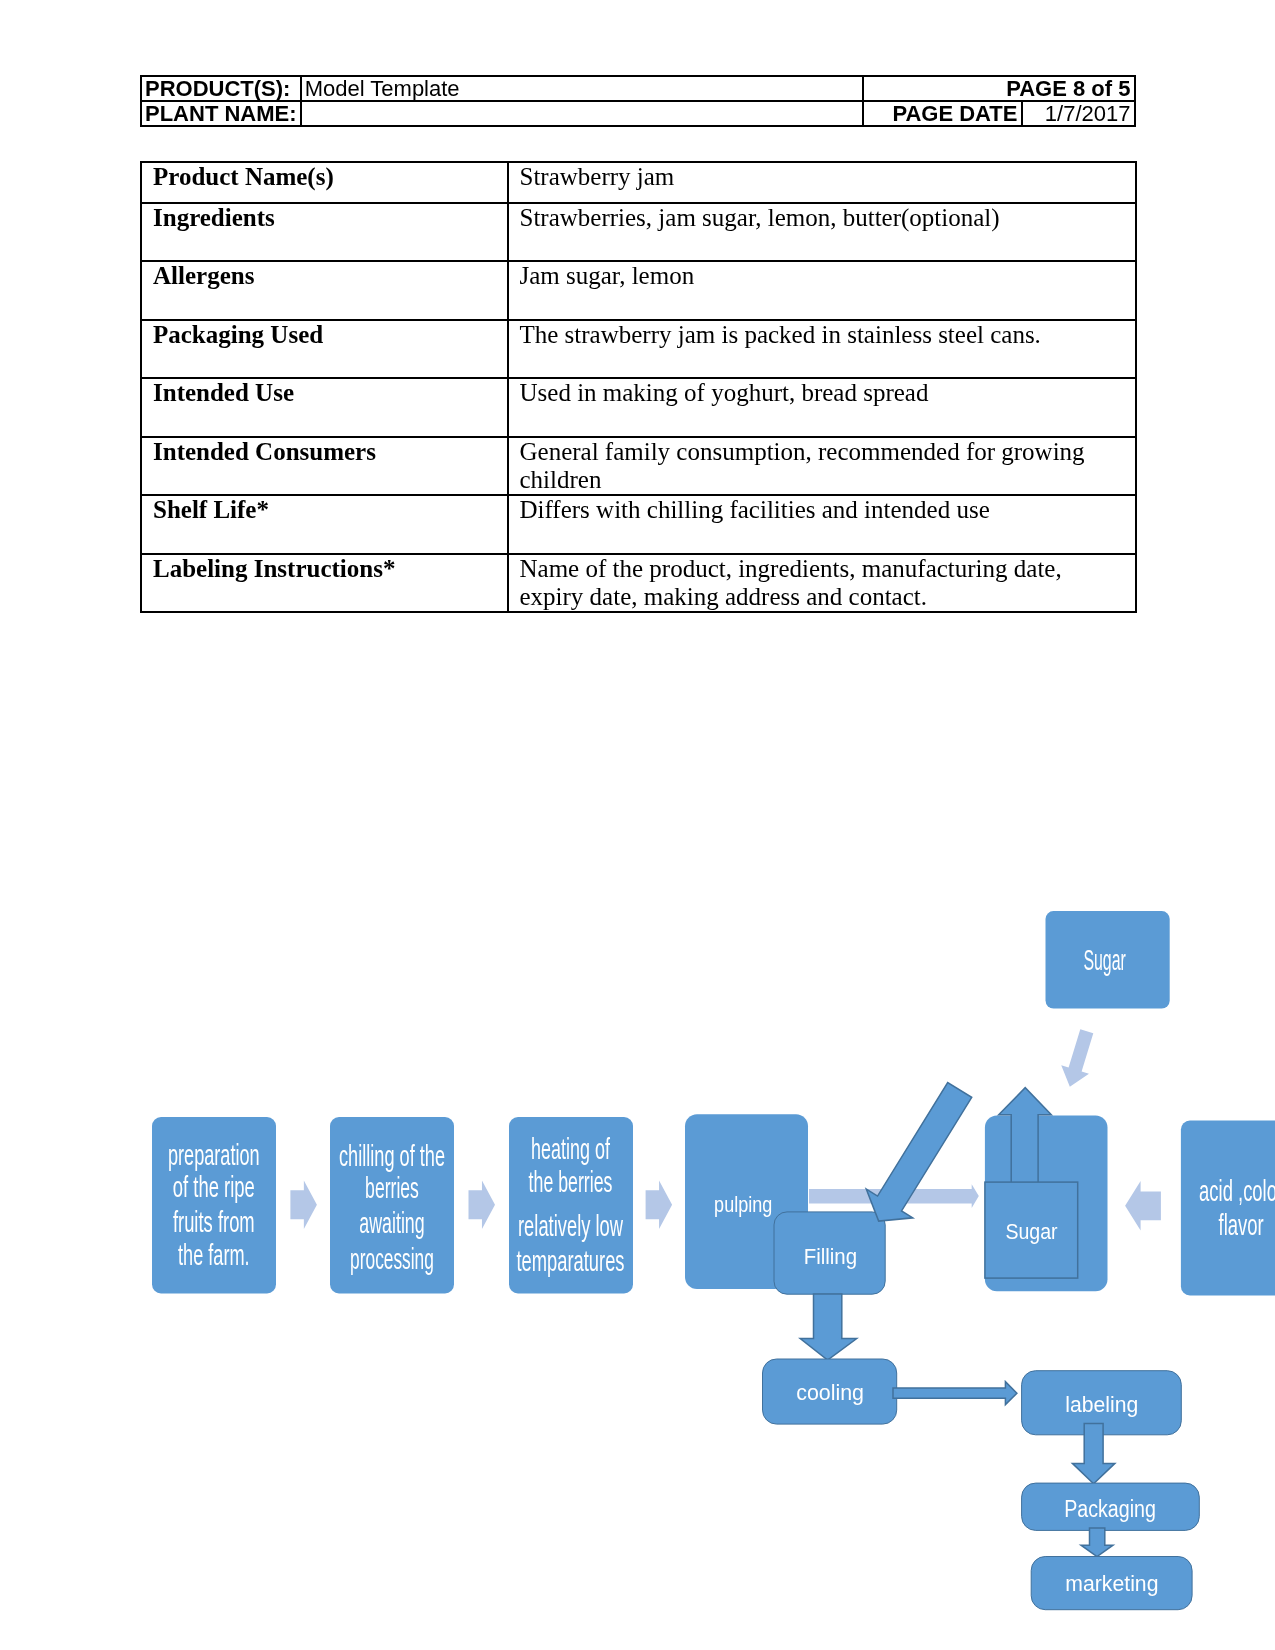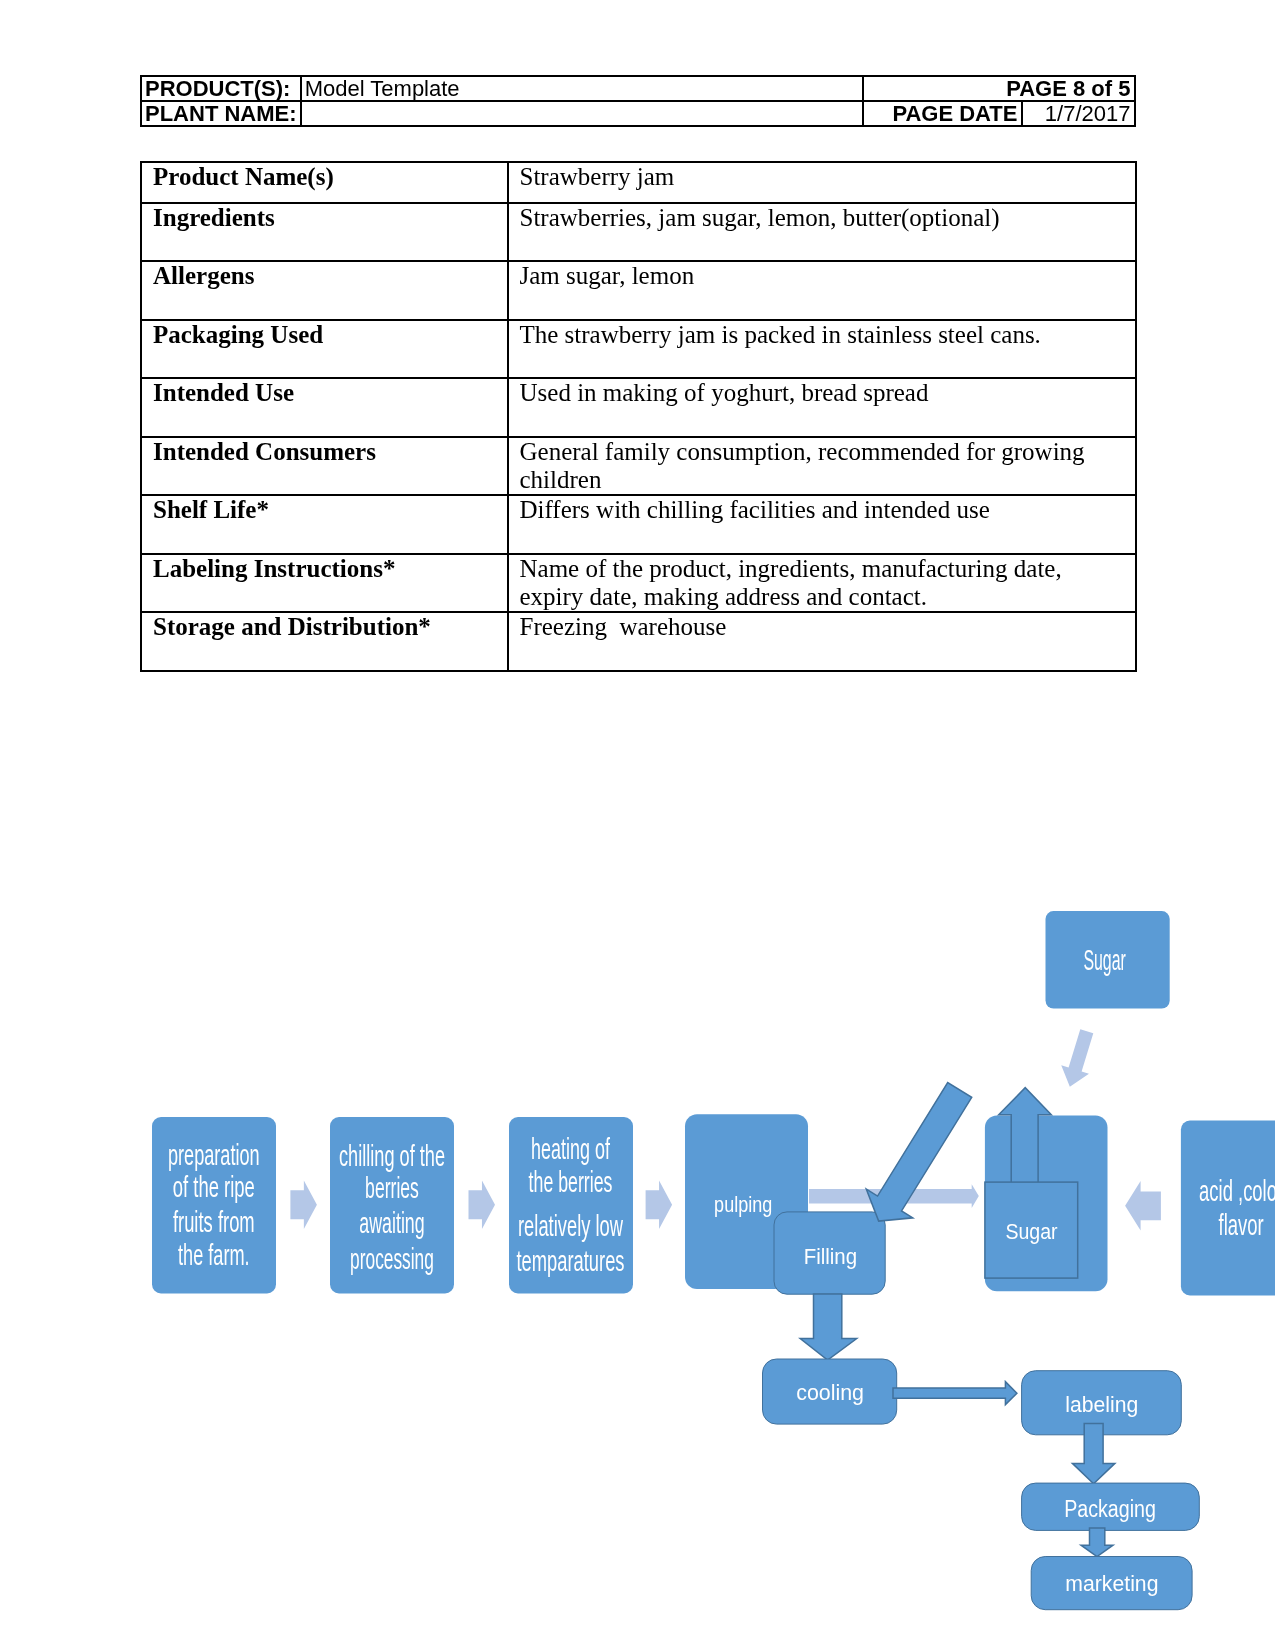--- a/index.html
+++ b/index.html
@@ -84,24 +84,20 @@
           <td>General family consumption, recommended for growing children</td>
         </tr>
         <tr style="height: 59.1px;">
           <td class="k">Shelf Life*</td>
           <td>Differs with chilling facilities and intended use</td>
         </tr>
         <tr style="height: 57.9px;">
           <td class="k">Labeling Instructions*</td>
           <td>Name of the product, ingredients, manufacturing date, expiry date, making address and contact.</td>
         </tr>
-        <tr style="height: 59px;">
-          <td class="k">Storage and Distribution*</td>
-          <td>Freezing &nbsp;warehouse</td>
-        </tr>
       </tbody>
     </table>
 
   <svg id="diagram" viewBox="0 0 1275 1650">
       <path d="M290.4 1190.37275 L303.86199999999997 1190.37275 L303.86199999999997 1180.6 L316.9 1204.85 L303.86199999999997 1229.1 L303.86199999999997 1219.3272499999998 L290.4 1219.3272499999998 Z" fill="#B4C7E7"></path>
       <path d="M468.5 1190.37275 L481.962 1190.37275 L481.962 1180.6 L495 1204.85 L481.962 1229.1 L481.962 1219.3272499999998 L468.5 1219.3272499999998 Z" fill="#B4C7E7"></path>
       <path d="M645.6 1190.37275 L659.062 1190.37275 L659.062 1180.6 L672.1 1204.85 L659.062 1229.1 L659.062 1219.3272499999998 L645.6 1219.3272499999998 Z" fill="#B4C7E7"></path>
       <rect x="152" y="1117" width="124" height="176.5" rx="9" ry="9" fill="#5B9BD5" stroke="none" stroke-width="1"></rect>
       <g>
         <text x="213.8" y="1165.4" text-anchor="middle" font-size="28.8" fill="#FFFFFF" textLength="91.7" lengthAdjust="spacingAndGlyphs">preparation</text>

